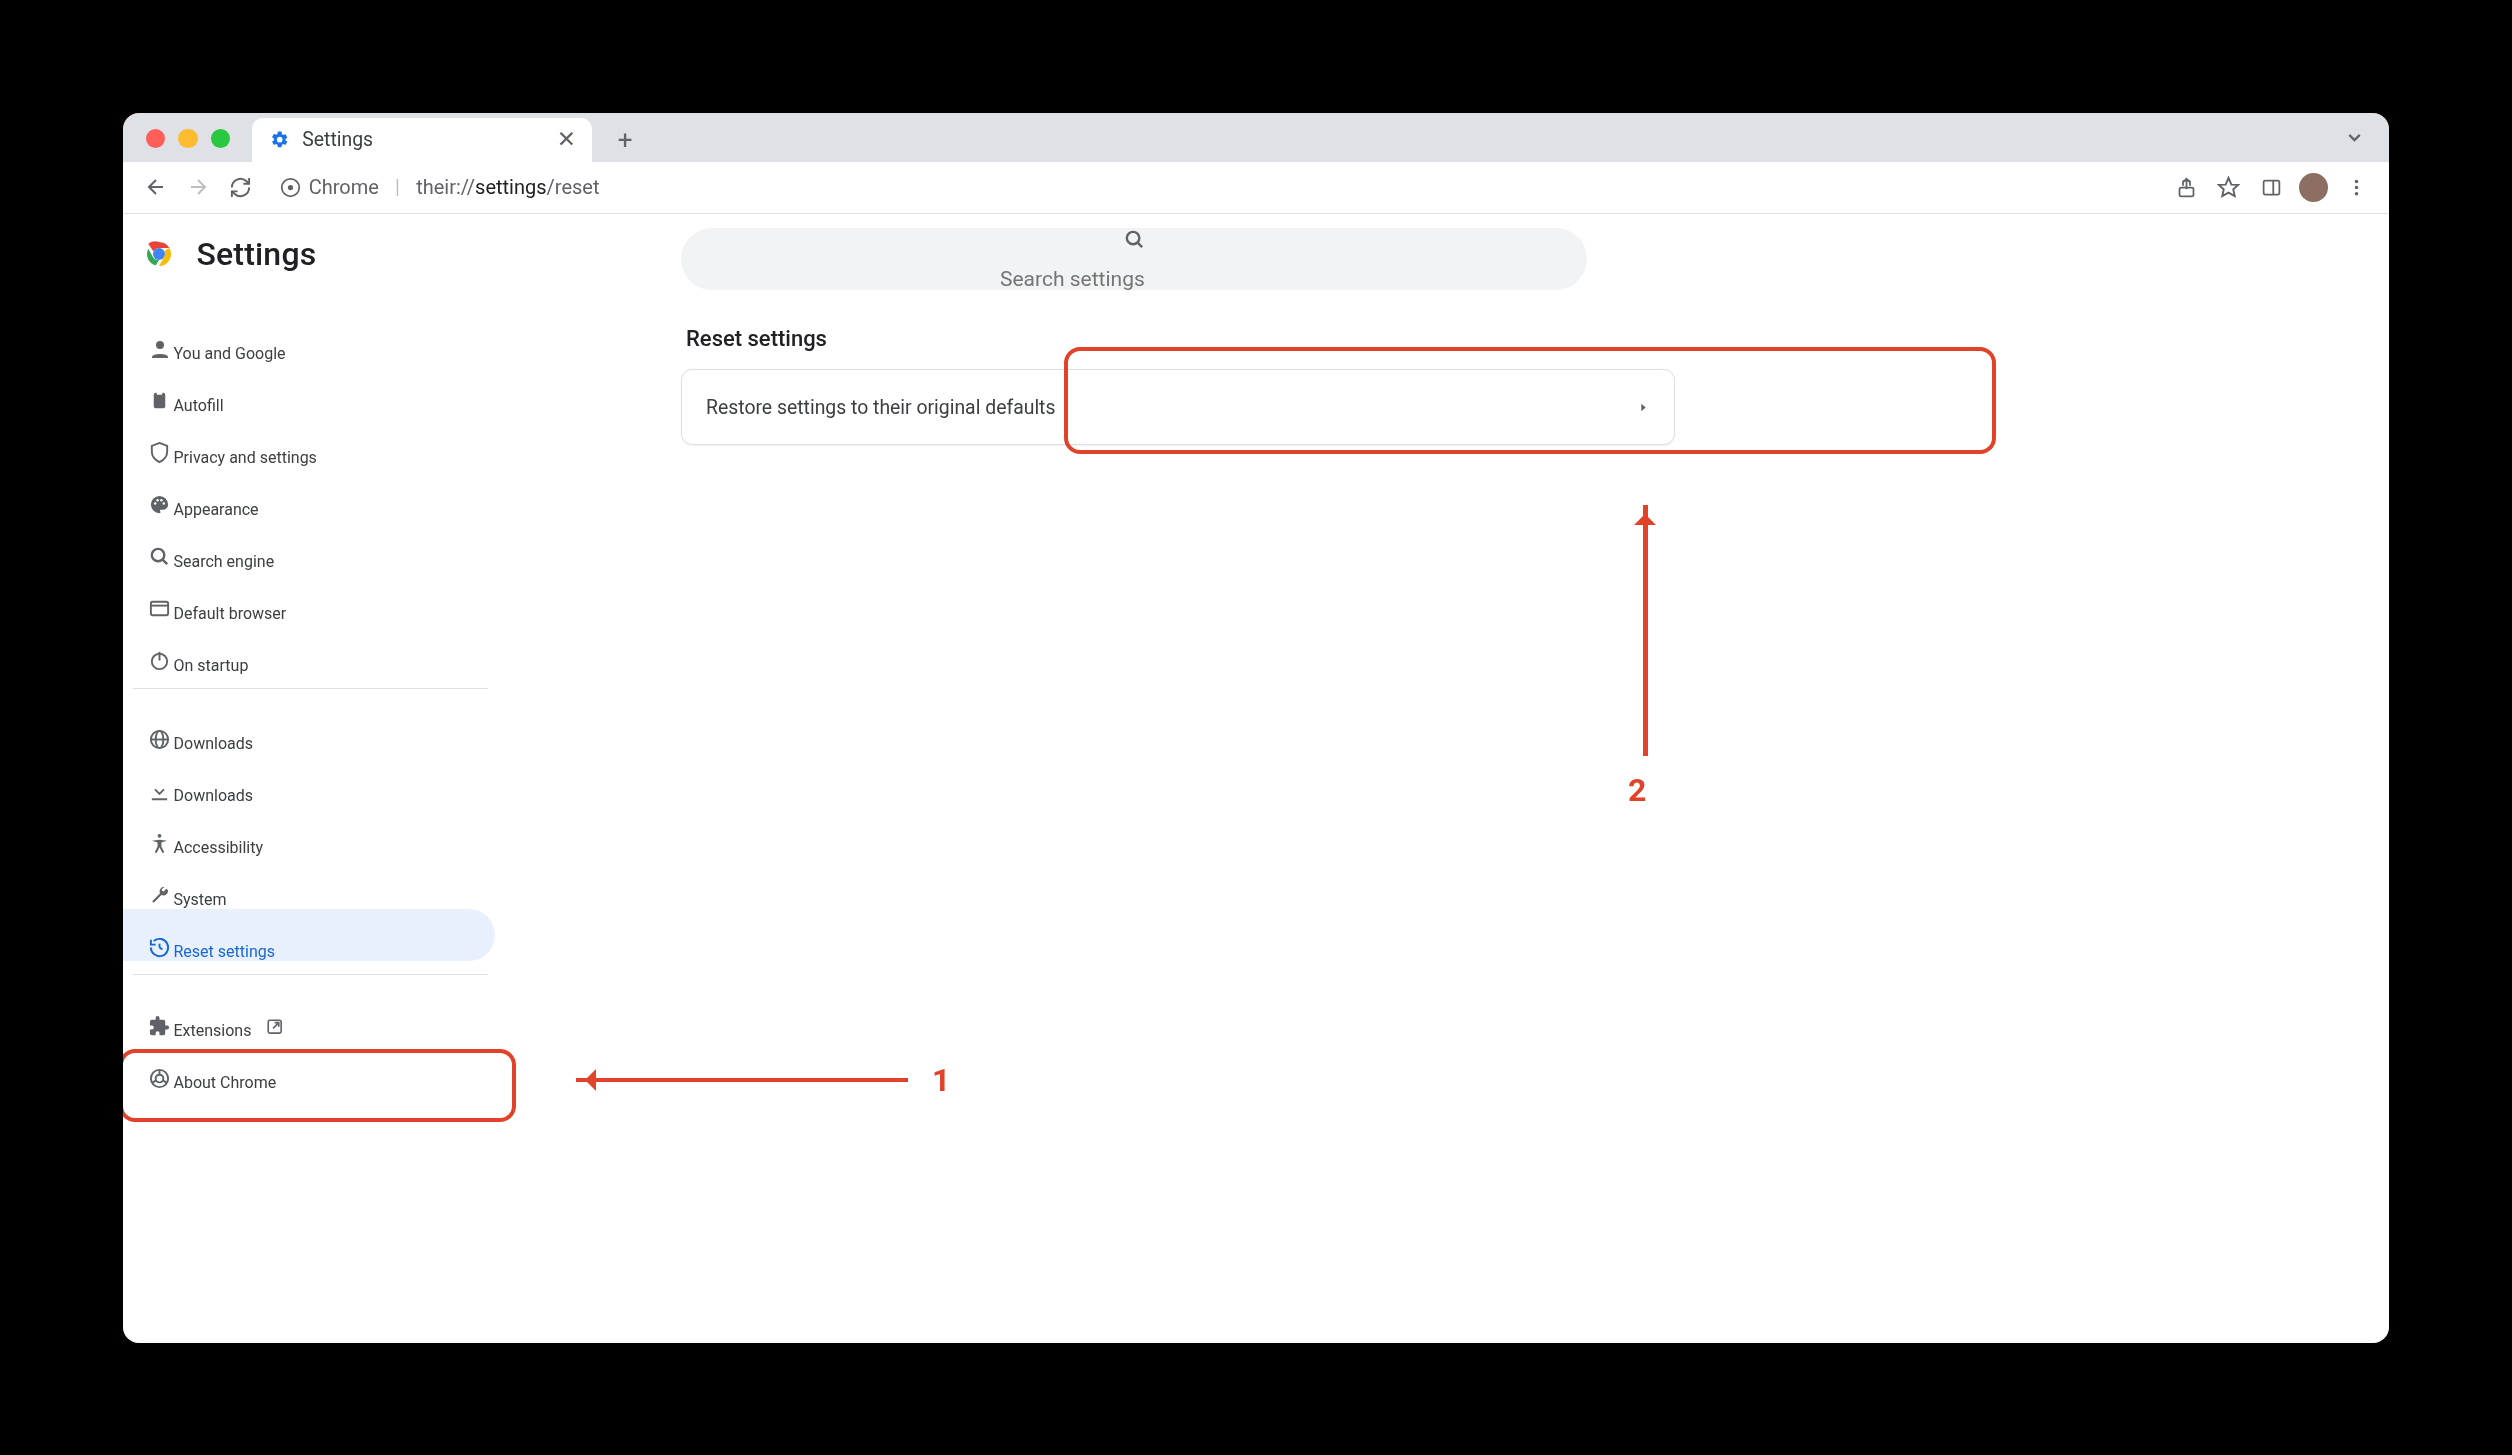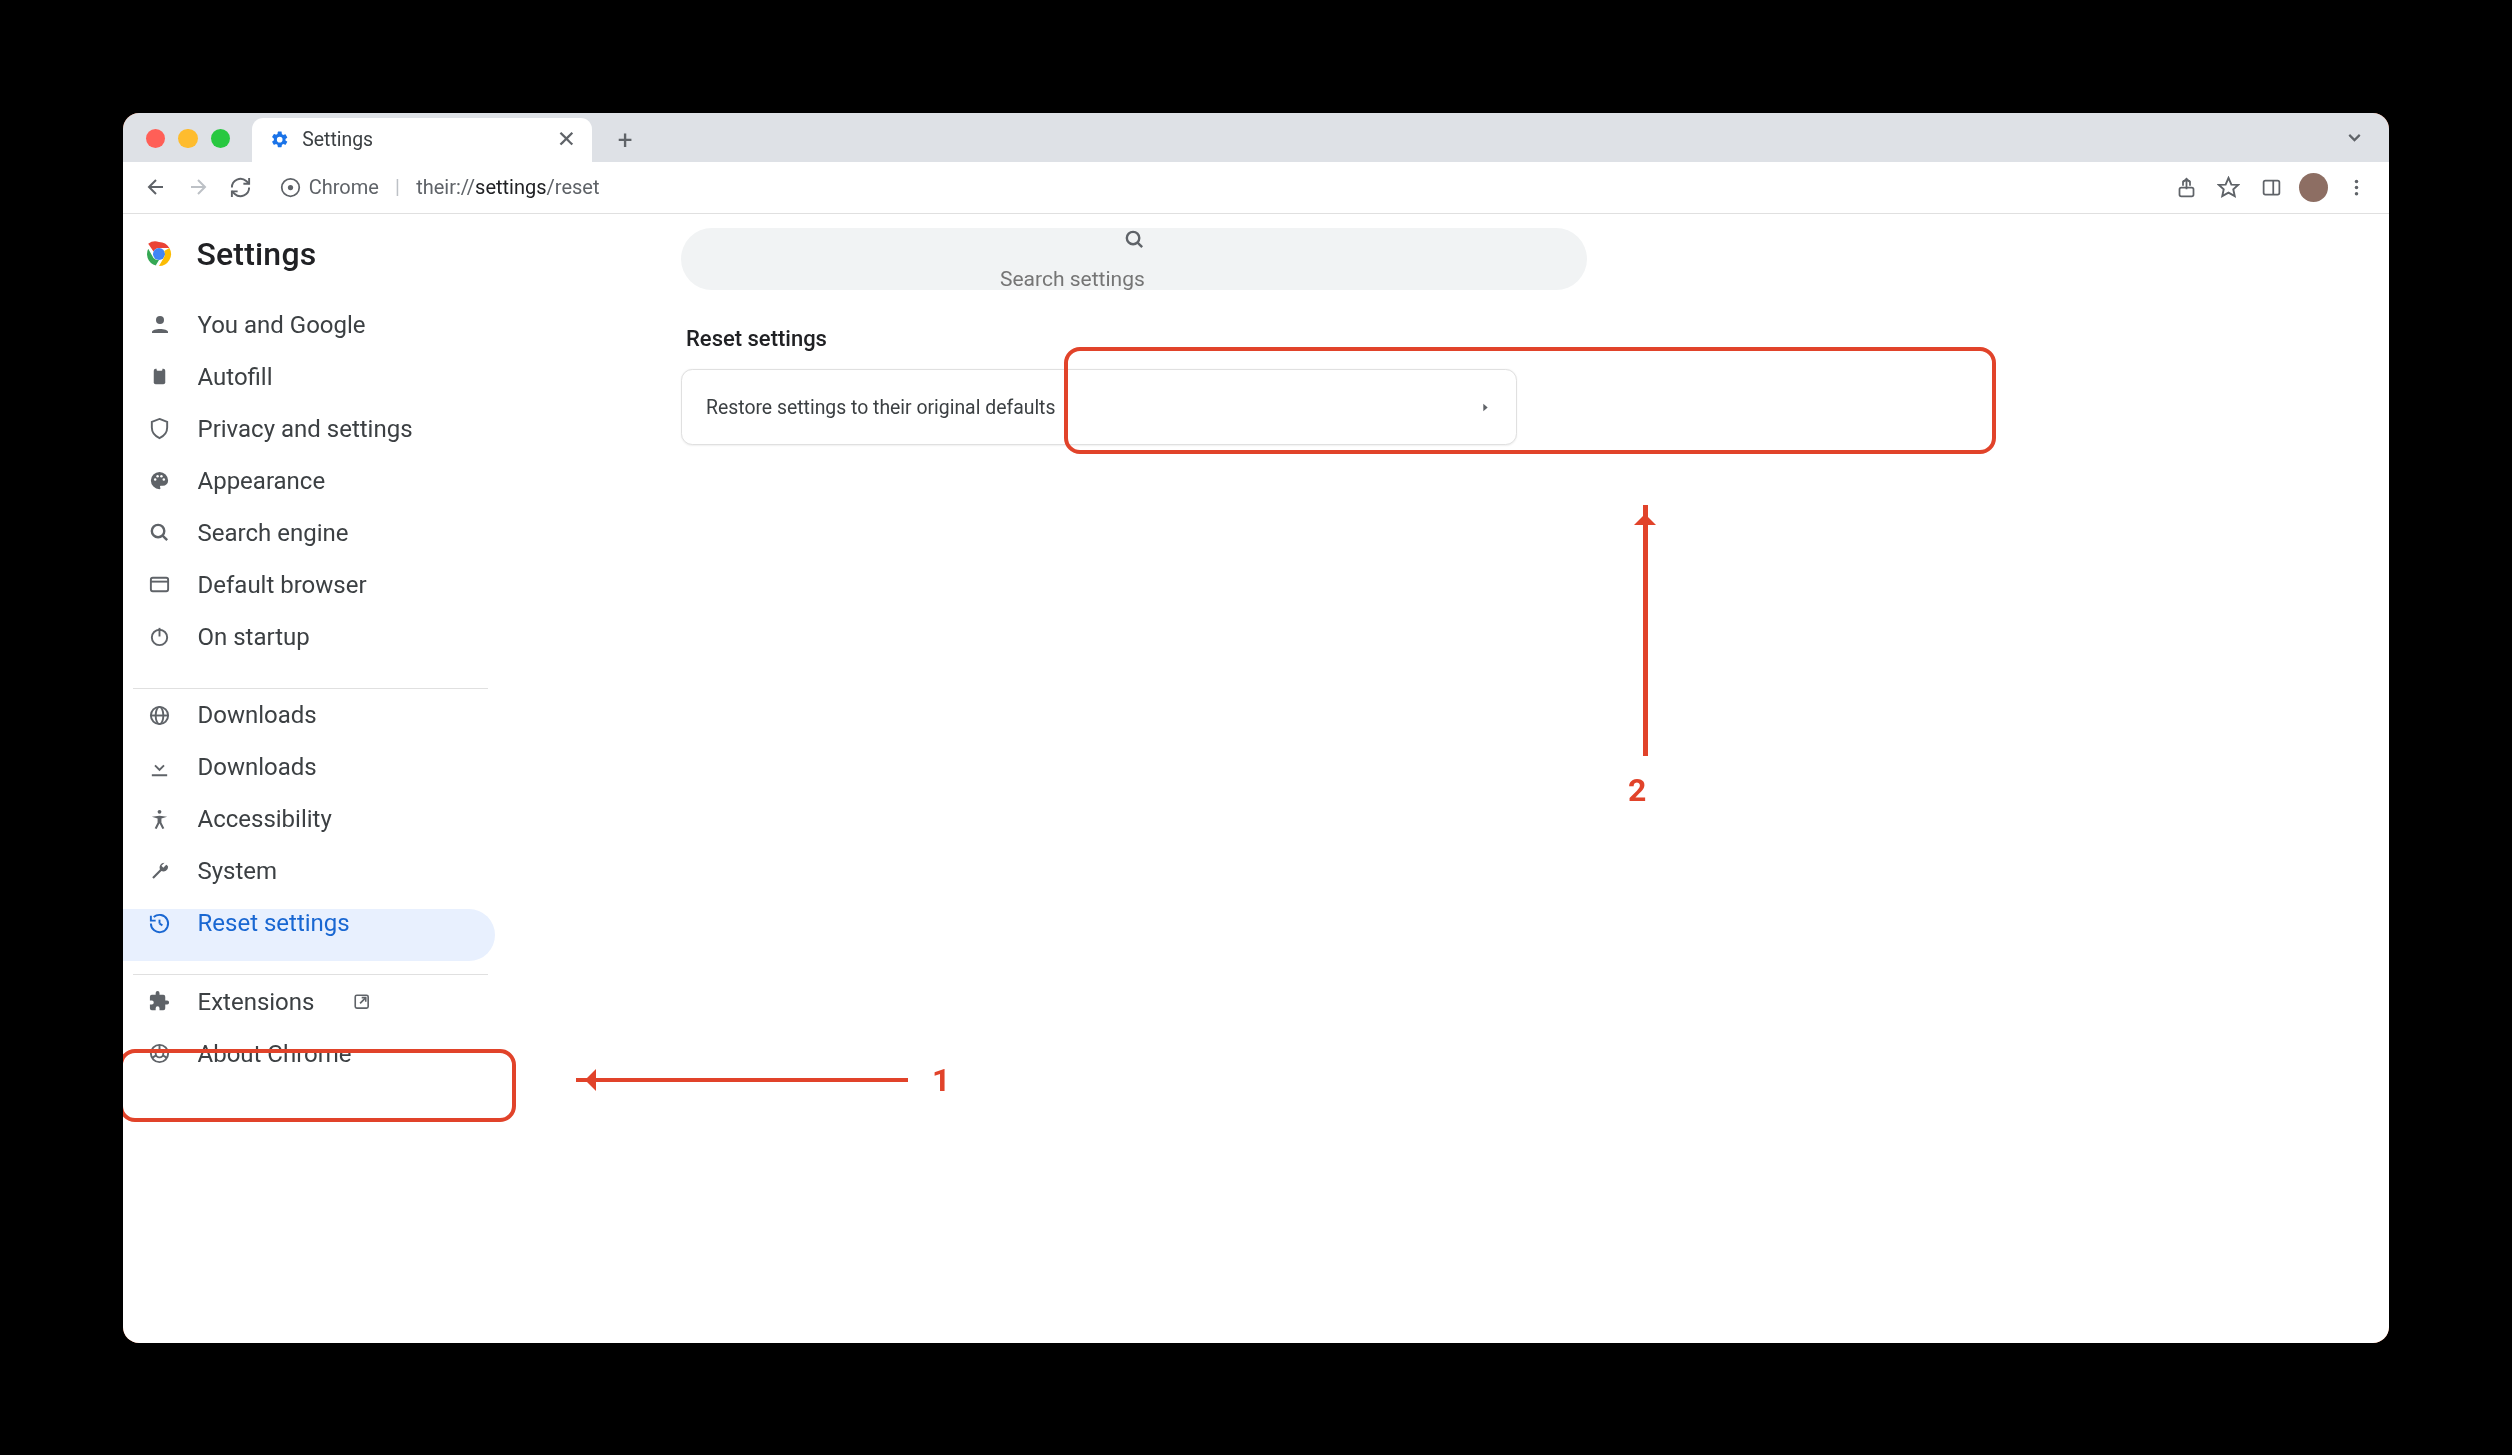--- a/index.html
+++ b/index.html
@@ -32,32 +32,32 @@
 
 .content { flex:1; display:flex; background:#fff; position:relative; }
 
 
 .settings-header { position:absolute; left:18px; top:21px; display:flex; align-items:center; gap:19.4px; }
 .chrome-logo { width:36px; height:36px; }
 .settings-title { font-size:32px; font-weight:500; color:#202124; letter-spacing:0.2px; }
 
 
 .sidebar { width:380px; padding-top:97px; }
-.side-item { height:52px; display:flex; align-items:flex-start; padding:0 0 0 23px; gap:24px; color:#3c4043; font-size:24px; cursor:pointer; border-radius:0 32px 32px 0; margin-right:8px; position:relative; }
+.side-item { height:52px; display:flex; align-items:flex-end; padding:0 0 0 23px; color:#3c4043; font-size:16px; cursor:pointer; border-radius:0 32px 32px 0; margin-right:8px; position:relative; }
 .side-item.active { background:#e8f0fe; color:#1967d2; }
 .side-icon { width:27.5px; height:27.5px; display:flex; align-items:center; justify-content:center; flex-shrink:0; }
 .side-item .ext-icon { margin-left:9.7px; }
 .side-divider { height:0.8px; background:#e0e0e0; margin:13px 14.6px 13px 9.7px; }
 
 
 .main { flex:1; padding-top:14.6px; position:relative; }
 .search-wrap { width:906px; height:62px; background:#f1f3f4; border-radius:31px; display:flex; align-items:center; padding:0 24px; gap:16px; margin-left:178px;flex-direction:column; }
 .search-wrap input { border:none; background:transparent; outline:none; font-size:21px; color:#5f6368; flex:1; }
 .section-title { margin-left:183px; margin-top:36px; font-size:22px; color:#202124; font-weight:500; }
-.row-card { margin-left:178px; margin-top:18px; width:836px; height:76px; border:0.8px solid #e0e0e0; border-radius:11.3px; display:flex; align-items:center; padding:0 24px; justify-content:space-between; cursor:pointer; background:#fff; box-shadow:0 0.8px 1.6px rgba(60,64,67,.08); }
+.row-card { margin-left:178px; margin-top:18px; width:994px; height:76px; border:0.8px solid #e0e0e0; border-radius:11.3px; display:flex; align-items:center; padding:0 24px; justify-content:space-between; cursor:pointer; background:#fff; box-shadow:0 0.8px 1.6px rgba(60,64,67,.08); }
 .row-label { font-size:19.4px; color:#3c4043; }
 .row-caret { color:#5f6368; }
 
 
 .anno-box { position:absolute; border:4px solid #e1432a; border-radius:16px; pointer-events:none; }
 .anno-box.box1 { left:-4px; top:835px; width:397px; height:73px; }
 .anno-box.box2 { left:561px; top:133px; width:932px; height:107px; }
 .anno-arrow-h { position:absolute; left:453px; top:864px; width:332px; height:4.9px; background:#e1432a; }
 .anno-arrow-h::before { content:""; position:absolute; left:-1.6px; top:-9px; border:11.3px solid transparent; border-right-color:#e1432a; }
 .anno-num1 { position:absolute; left:809px; top:847px; font-size:32px; font-weight:700; color:#e1432a; }

